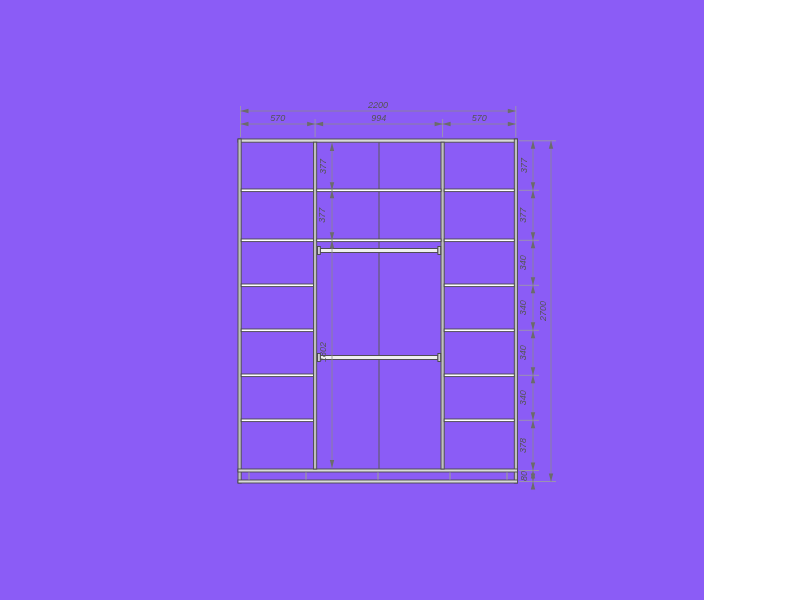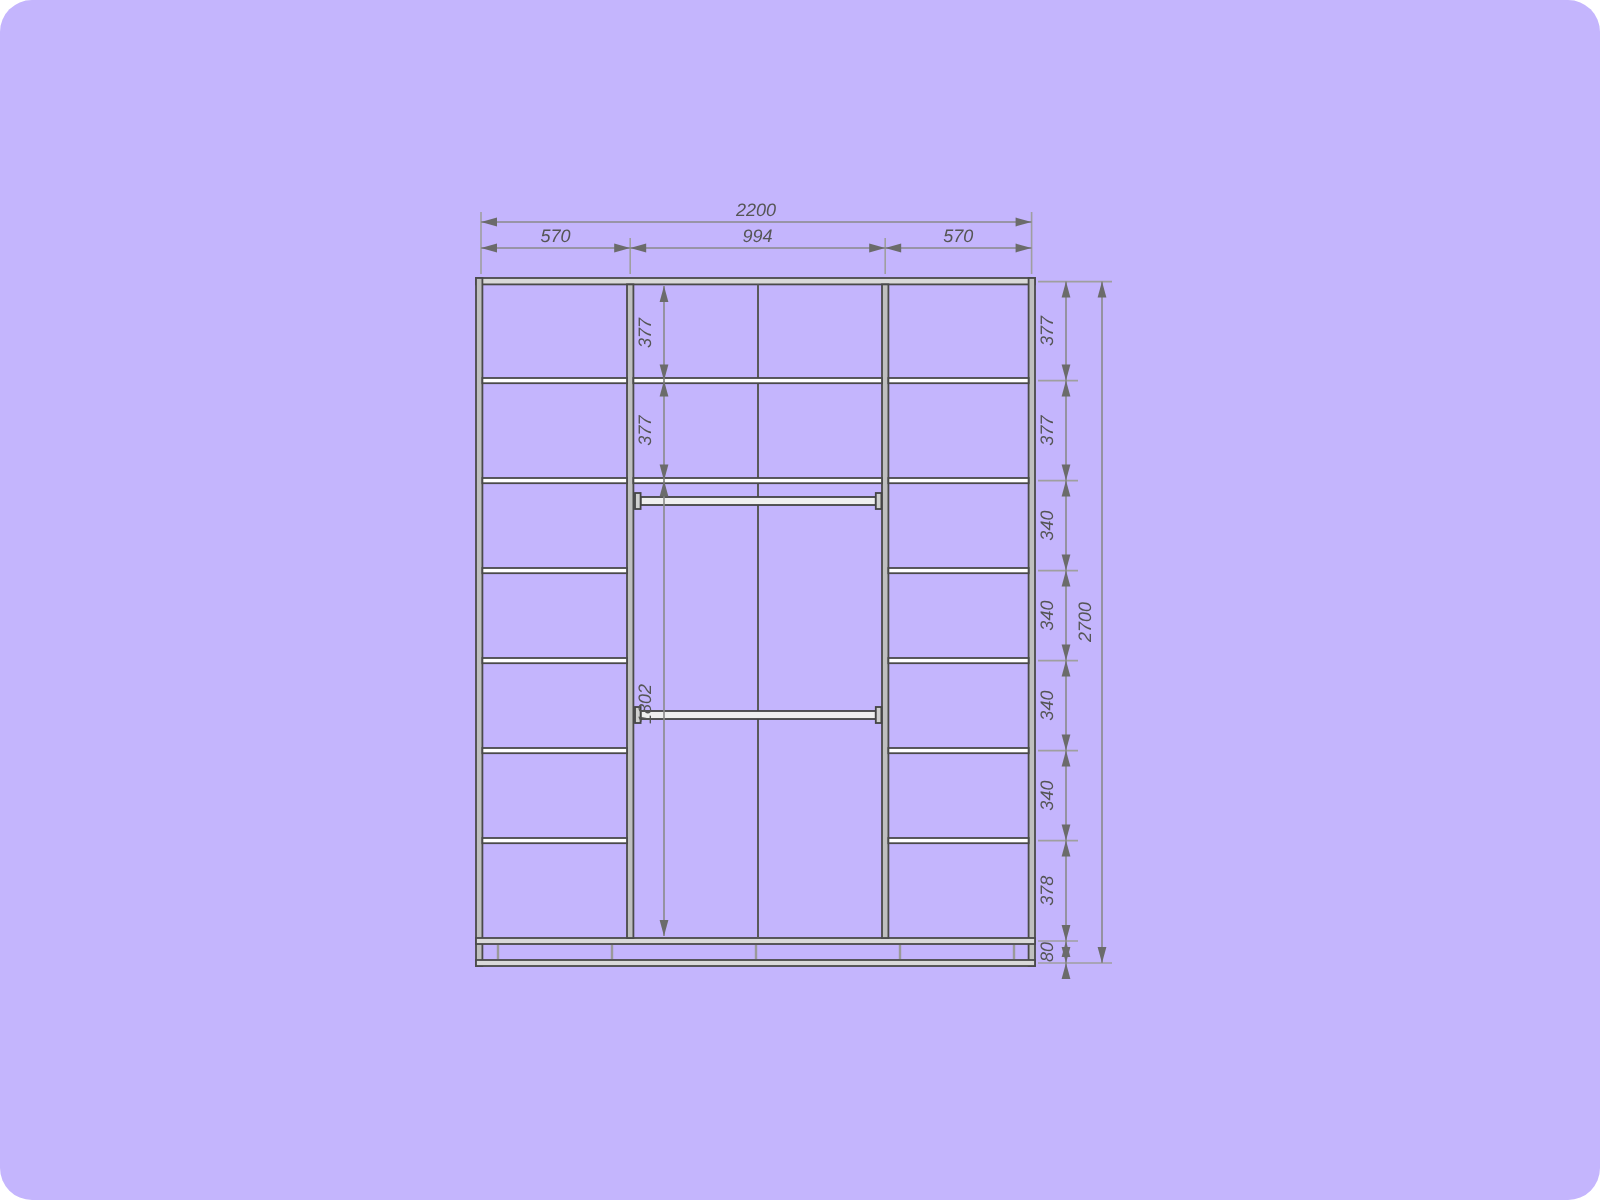--- a/index.html
+++ b/index.html
@@ -1,22 +1,21 @@
 <!DOCTYPE html>
 <html><head>
 <meta charset="utf-8">
 <style>
   html, body { margin: 0; padding: 0; background: #ffffff; }
   .canvas {
     position: relative;
-    width: 800px; height: 600px;
-    background: #c4b5fd;
+    width: 704px; height: 600px;
+    background: #8b5cf6;
     overflow: hidden;
     font-family: "Liberation Sans", sans-serif;
-    border-radius: 16px;
   }
   svg { display: block; }
   .panel   { fill: #d9d9d9; stroke: #4a4a4a; stroke-width: 0.9; }
   .panel-v { fill: #bfbfbf; stroke: #4a4a4a; stroke-width: 0.9; }
   .shelf   { fill: #ffffff; stroke: #4a4a4a; stroke-width: 0.9; }
   .divider { stroke: #5a5a5a; stroke-width: 1; }
   .rod     { fill: #efefef; stroke: #444444; stroke-width: 0.9; }
   .rodcap  { fill: #d0d0d0; stroke: #444444; stroke-width: 0.9; }
   .foot    { stroke: #9a9a9a; stroke-width: 1.2; }
   .dim     { stroke: #8a8a8a; stroke-width: 0.8; fill: none; }

